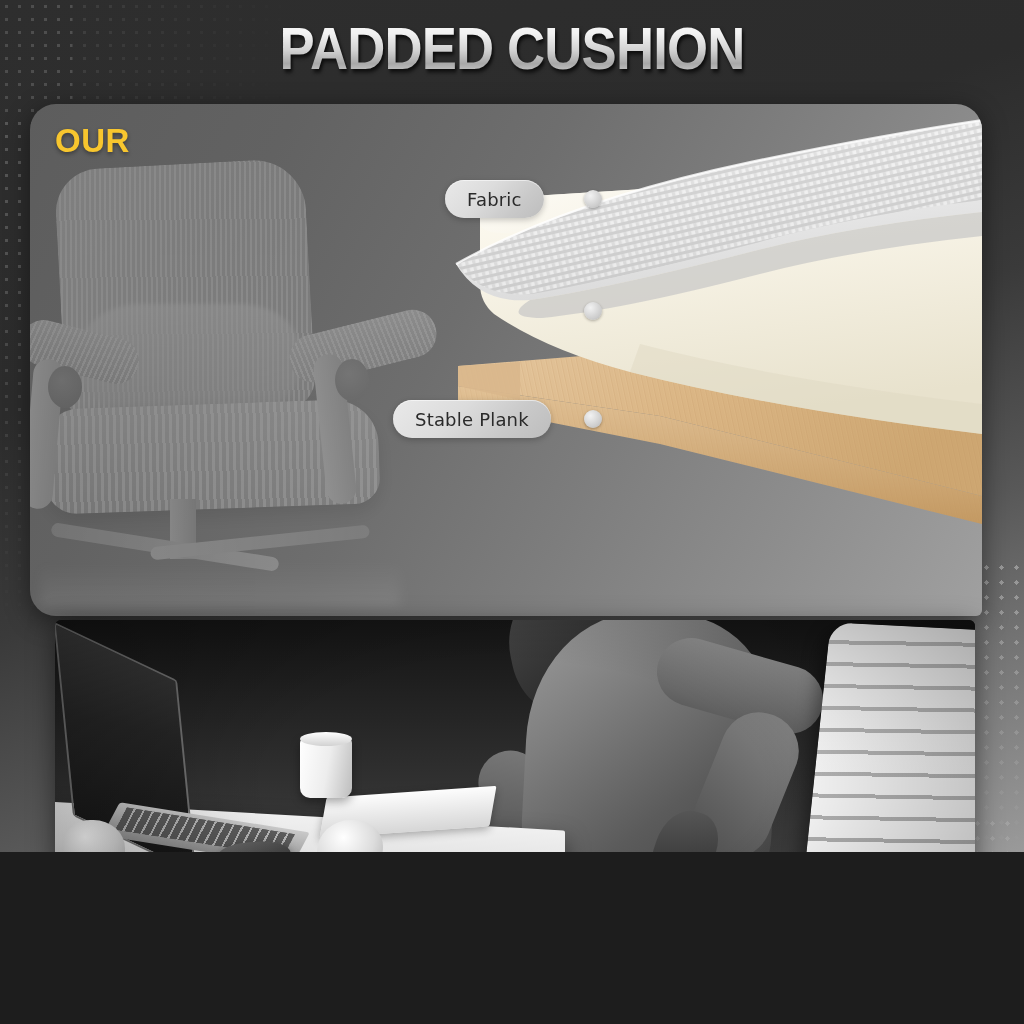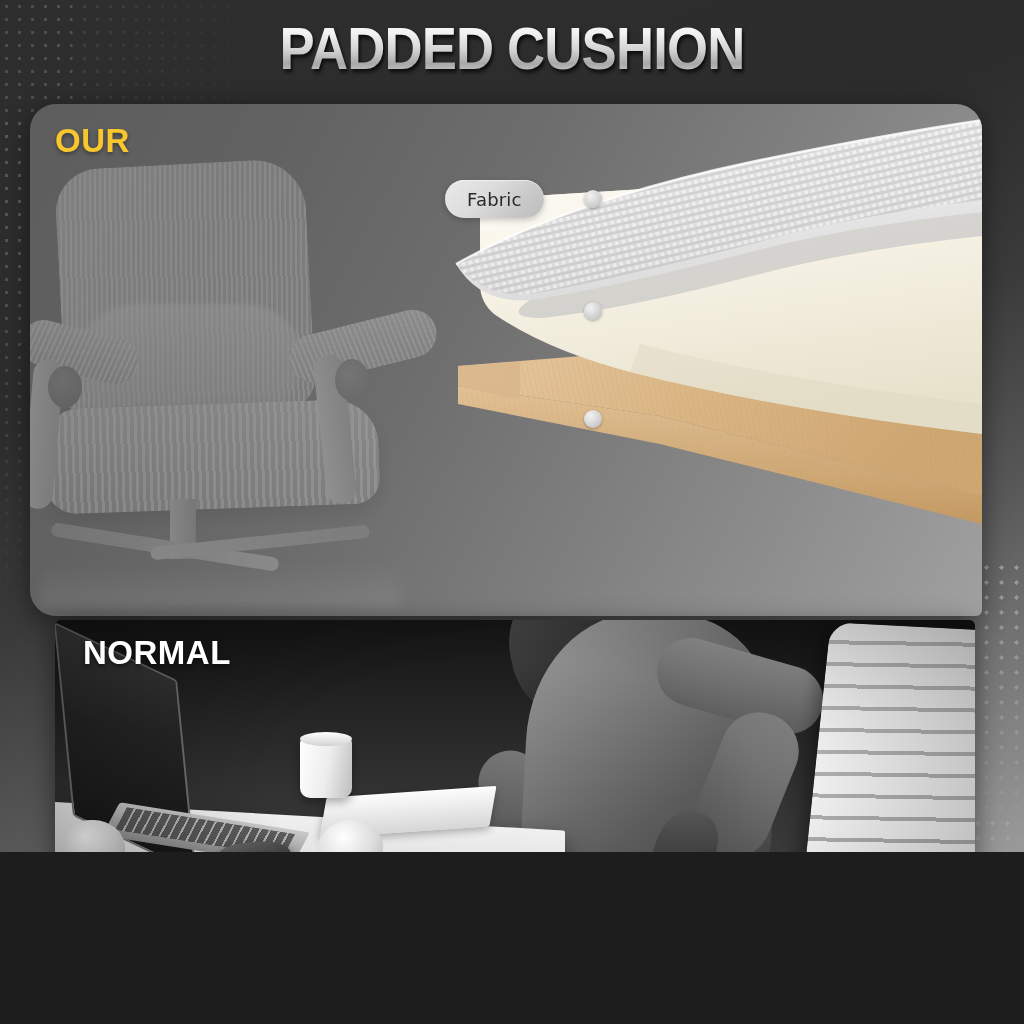--- a/index.html
+++ b/index.html
@@ -374,20 +374,21 @@
         <path d="M80,196 Q160,184 300,148 Q400,122 532,108 L532,132 Q400,146 302,172 Q170,206 92,214 Q52,214 80,196 Z" fill="#c6c6c6" opacity="0.7"></path>
         <path d="M532,16 Q430,31 300,58 Q120,96 6,160" fill="none" stroke="#ffffff" stroke-width="2.2" opacity="0.8"></path>
       </g>
     </svg>
 
     <div class="pill" style="left:415px;top:76px;">Fabric</div>
     <div class="pill-dot" style="left:554px;top:86px;"></div>
 
     <div class="pill-dot" style="left:554px;top:198px;"></div>
 
+    <div class="pill" style="left:363px;top:296px;">Stable Plank</div>
     <div class="pill-dot" style="left:554px;top:306px;"></div>
   </div>
 
   <div class="panel" id="panel-normal">
 
     <div id="normal-scene">
       <div class="ns ns-wall"></div>
 
       <div class="ns nw-hair"></div>
       <div class="ns nw-armFar"></div>
@@ -417,16 +418,15 @@
       <div class="ns ns-mug"></div>
       <div class="ns ns-mug-top"></div>
       <div class="ns ns-notepad"></div>
       <div class="ns ns-mouse"></div>
       <div class="ns ns-crumple1"></div>
       <div class="ns ns-crumple2"></div>
 
       <div class="ns-vignette"></div>
     </div>
 
-    <div id="normal-label">NORMAL</div>
   </div>
 
 </div>
 
 </body></html>

